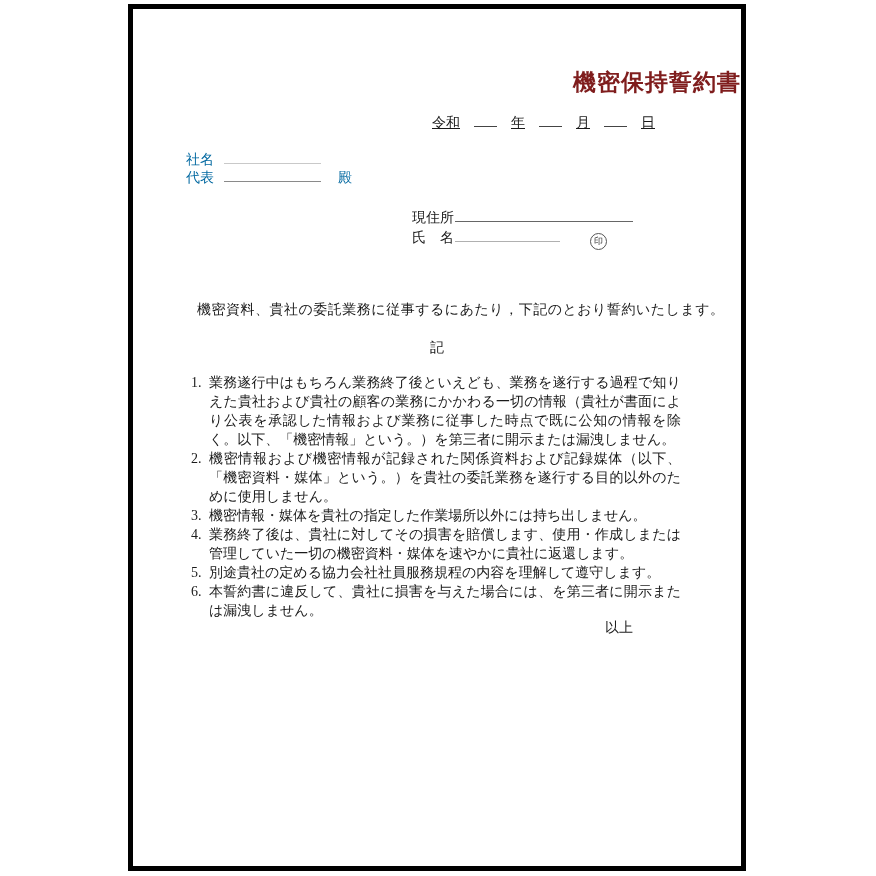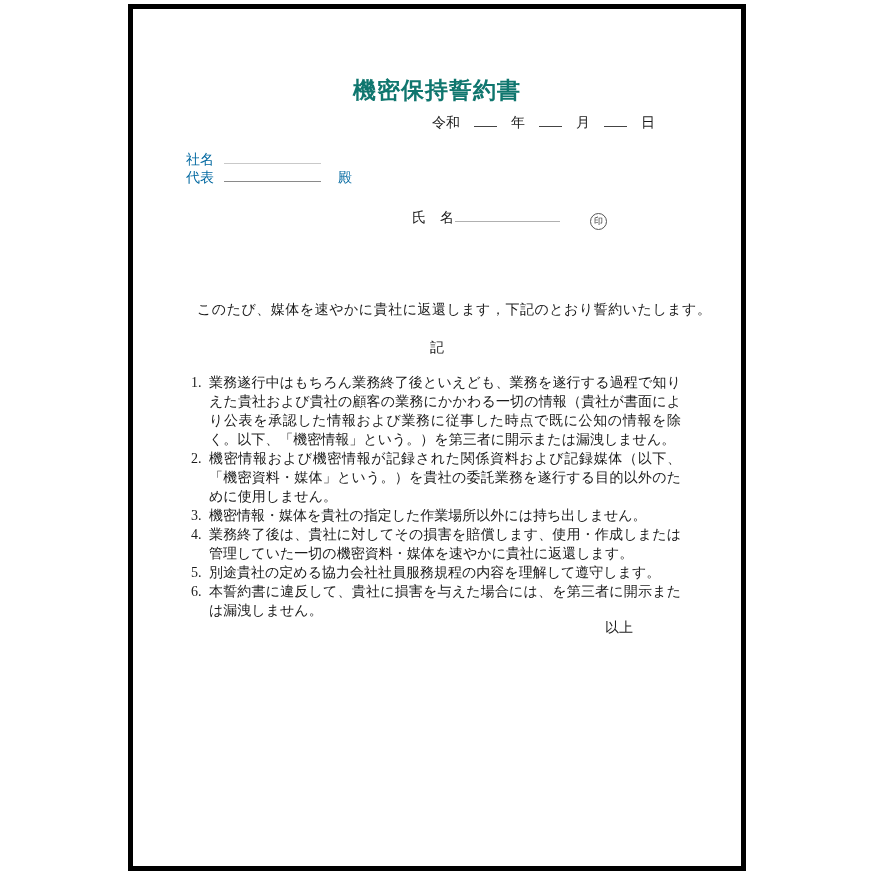--- a/index.html
+++ b/index.html
@@ -24,37 +24,36 @@
     width: 608px;
     height: 857px;
     background: #ffffff;
     border: 5px solid #000000;
   }
   .doc-title {
     position: absolute;
     top: 58px;
     left: 0;
     width: 100%;
-    text-align: center;
+    text-align: right;
     font-family: "Liberation Sans", "DejaVu Sans", sans-serif;
     font-weight: 700;
     font-size: 23px;
     letter-spacing: 1px;
-    color: #0f766e;
-    margin-top: 8px;
+    color: #7f1d1d;
   }
   .date-line {
     position: absolute;
     top: 105px;
     left: 299px;
     font-size: 14px;
     color: #1a1a1a;
     white-space: nowrap;
   }
-  .date-line .seg { margin-right: 0; }
+  .date-line .seg { margin-right: 0; text-decoration: underline; }
   .blank {
     display: inline-block;
     vertical-align: baseline;
     border-bottom: 1px solid #444444;
   }
   .blank.short { width: 23px; margin: 0 14px; }
   .company-block {
     position: absolute;
     left: 53px;
     top: 142px;
@@ -157,25 +156,28 @@
       <div class="row">
         <span class="lbl">社名</span><span class="blank company"></span>
       </div>
       <div class="row">
         <span class="lbl">代表</span><span class="blank representative"></span><span class="honorific">殿</span>
       </div>
     </div>
 
     <div class="signer-block">
       <div class="row">
+        <span class="lbl">現住所</span><span class="blank address"></span>
+      </div>
+      <div class="row">
         <span class="lbl">氏　名</span><span class="blank name"></span><span class="seal">印</span>
       </div>
     </div>
 
-    <div class="intro">このたび、媒体を速やかに貴社に返還します，下記のとおり誓約いたします。</div>
+    <div class="intro">機密資料、貴社の委託業務に従事するにあたり，下記のとおり誓約いたします。</div>
 
     <div class="ki-heading">記</div>
 
     <ol class="pledge-list">
       <li>
         <span class="num">1.</span>
         <span class="txt">業務遂行中はもちろん業務終了後といえども、業務を遂行する過程で知りえた貴社および貴社の顧客の業務にかかわる一切の情報（貴社が書面により公表を承認した情報および業務に従事した時点で既に公知の情報を除く。以下、「機密情報」という。）を第三者に開示または漏洩しません。</span>
       </li>
       <li>
         <span class="num">2.</span>

